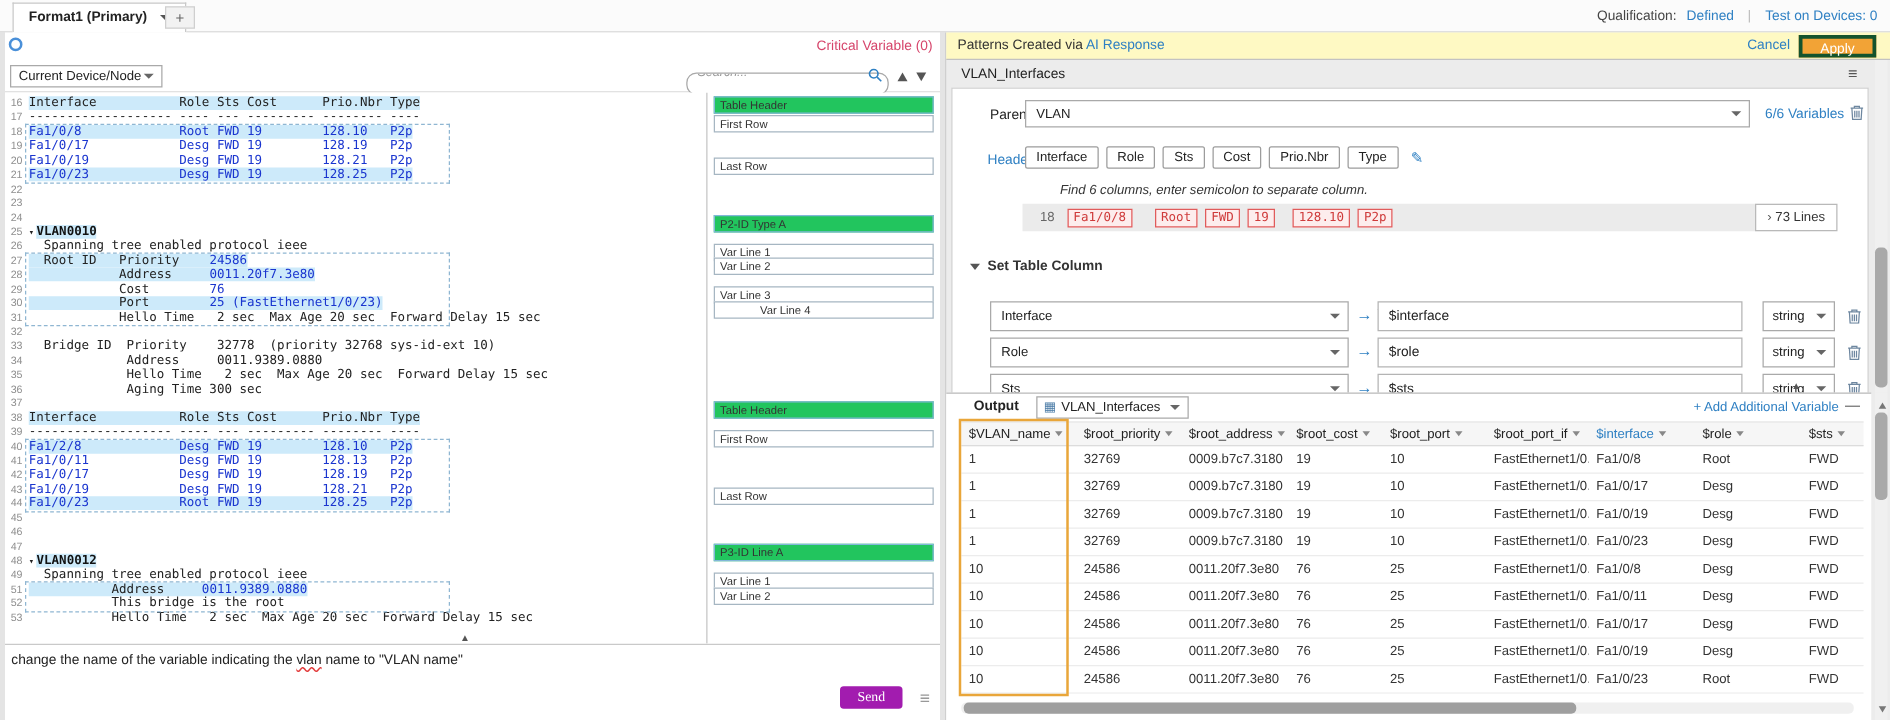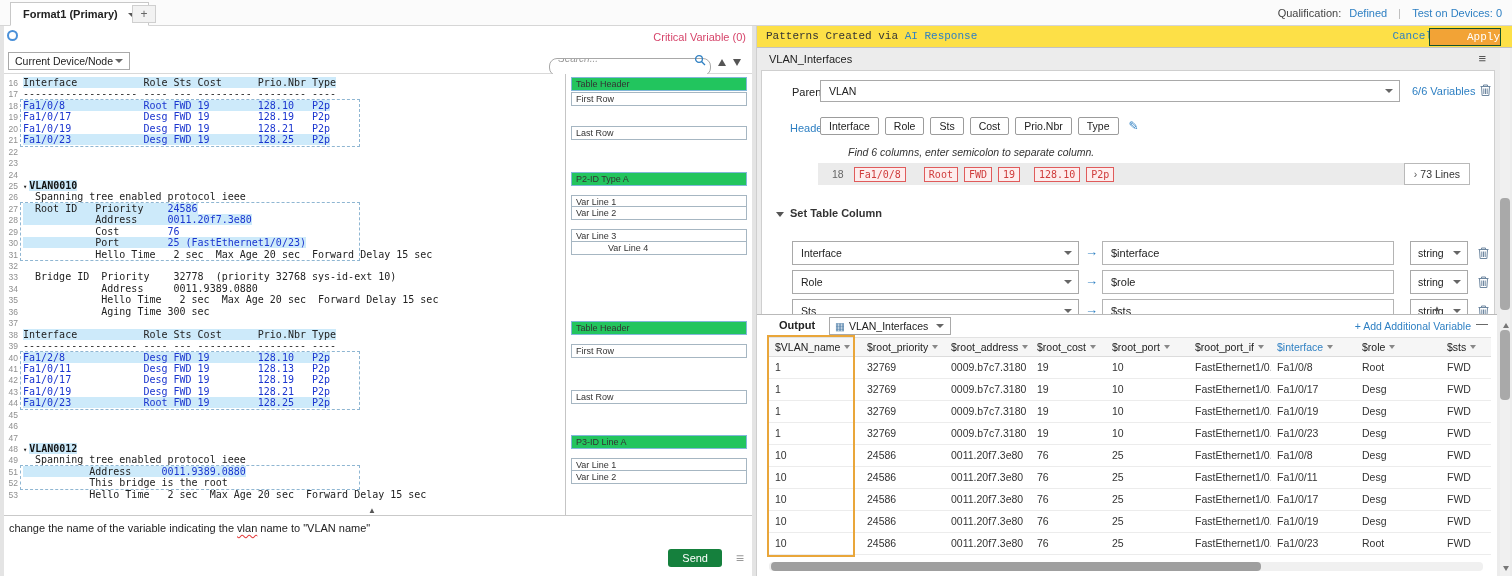--- a/index.html
+++ b/index.html
@@ -54,31 +54,31 @@
   .vdiv { position:absolute; left:561px; top:0; height:441px; border-left:1px solid #c5c5c5; }
   .anno-col { position:absolute; left:563px; top:3px; width:185px; height:436px; }
   .anno { position:absolute; left:4px; width:176px; height:14px; line-height:12px; font-size:9px; padding-left:4px;
           background:#fff; border:1px solid #a6b6c2; color:#333; overflow:hidden; }
   .anno.hl2 { background:#22c55e; border-color:#82b7d9; }
 
   .chat { position:absolute; left:0; top:489px; width:748px; height:61px; background:#fff; border-top:1px solid #c9c9c9; }
   .chat-handle { position:absolute; left:364px; top:-10px; font-size:8px; color:#555; }
   .chat-text { position:absolute; left:5px; top:6px; }
   .sq { text-decoration:underline; text-decoration-style:wavy; text-decoration-color:#e23b3b; text-underline-offset:2px; }
-  .send-btn { position:absolute; right:30px; top:33px; height:18px; background:#15803d; color:#fff; border:none; border-radius:3px;
-              font-size:11px; padding:0 14px; font-family:Liberation Sans, sans-serif; }
+  .send-btn { position:absolute; right:30px; top:33px; height:18px; background:#a21caf; color:#fff; border:none; border-radius:3px;
+              font-size:11px; padding:0 14px; font-family:Liberation Serif, serif; }
   .chat-menu { position:absolute; right:8px; top:34px; color:#999; font-size:14px; }
 
   
   .right-panel { position:absolute; left:756px; top:26px; width:756px; height:550px; background:#ececec; border-left:1px solid #cfcfcf; }
-  .rp-header { position:absolute; left:0; top:0; right:0; height:22px; background:#fde047; border-bottom:1px solid #c2c2c2;font-family:Liberation Mono, monospace; }
+  .rp-header { position:absolute; left:0; top:0; right:0; height:22px; background:#fef9c3; border-bottom:1px solid #c2c2c2; }
   .rp-title { position:absolute; left:9px; top:4px; color:#333; }
   .cancel-link { position:absolute; right:80px; top:4px; }
-  .apply-btn { position:absolute; right:11px; top:2px; width:72px; height:18px; background:#f2a336; border:1px solid #14532d;
-               color:#fff; text-align:right; line-height:16px; }
+  .apply-btn { position:absolute; right:11px; top:2px; width:62px; height:18px; background:#f2a336; border:3px solid #14532d;
+               color:#fff; text-align:center; line-height:16px; }
   .rp-body { position:absolute; left:0; top:22px; right:0; bottom:0; }
   .pattern-name { position:absolute; left:12px; top:5px; }
   .rp-menu { position:absolute; right:26px; top:3px; color:#555; font-size:13px; }
 
   .card { position:absolute; left:4px; top:22px; width:734px; height:256px; background:#fff; border:1px solid #cfcfcf; }
   .parent-label { position:absolute; left:30px; top:15px; }
   .parent-dd { position:absolute; left:58px; top:9px; width:580px; height:22px; line-height:20px; padding-left:8px; }
   .vars-link { position:absolute; left:650px; top:14px; }
   .trash { display:inline-block; }
   .parent-trash { position:absolute; left:718px; top:13px; }

